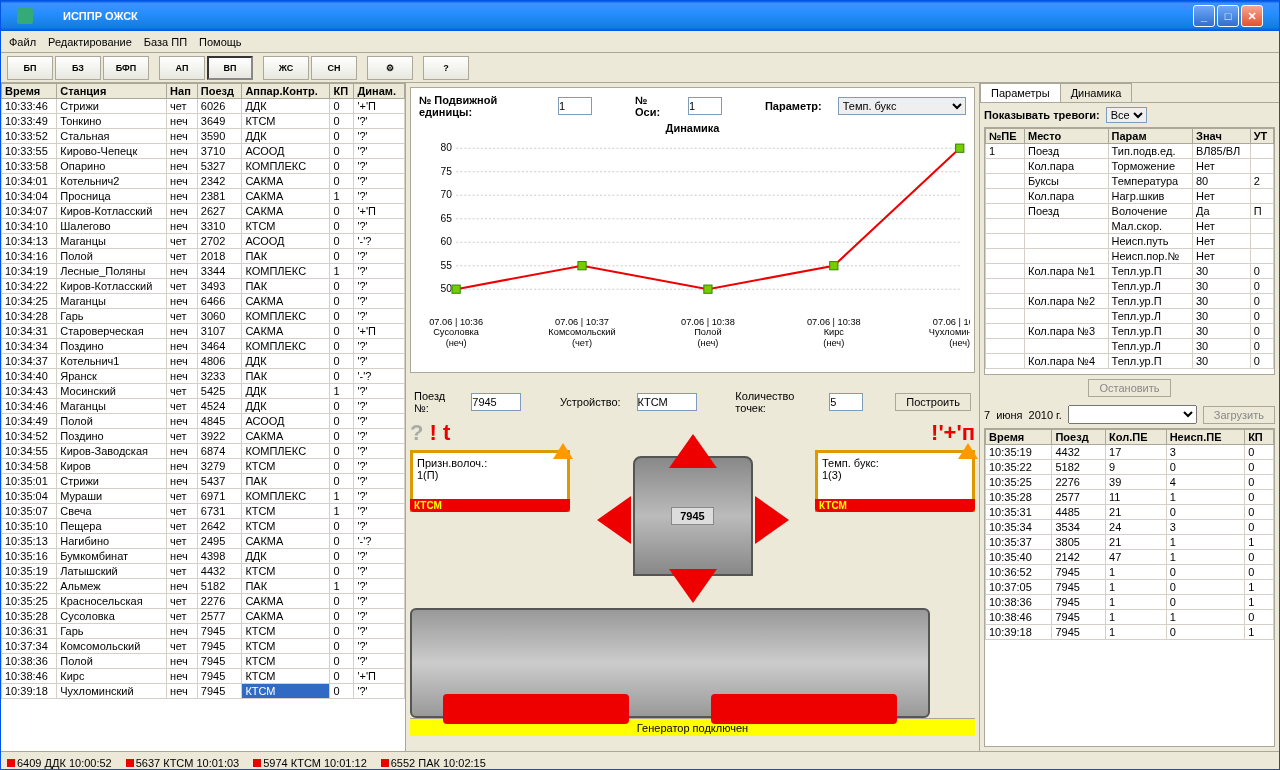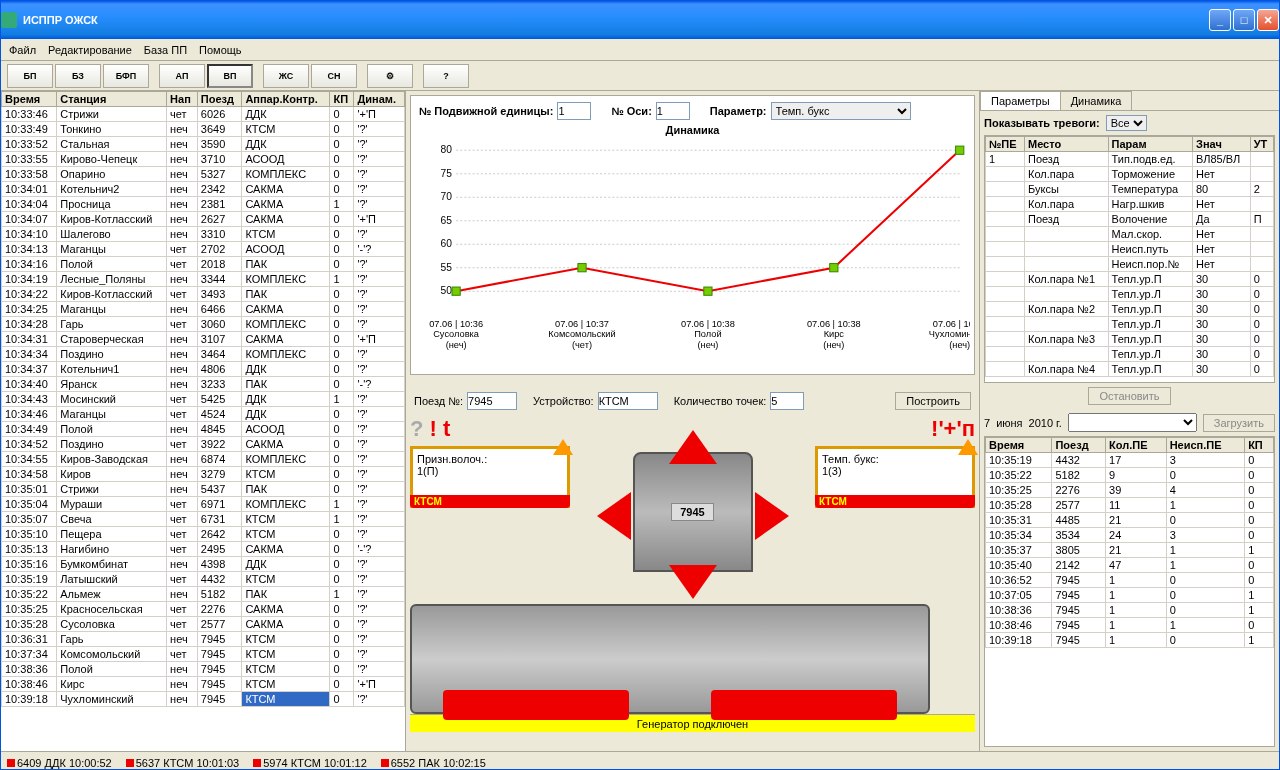--- a/index.html
+++ b/index.html
@@ -1,19 +1,19 @@
 <!DOCTYPE html>
 <html><head>
 <meta charset="utf-8">
 <style>
 * { box-sizing: border-box; margin: 0; padding: 0; }
 body { font-family: Tahoma, Arial, sans-serif; font-size: 11px; background: #ece9d8; overflow: hidden; }
 
 .window { width: 1280px; height: 770px; display: flex; flex-direction: column; border: 1px solid #0054e3; }
-.titlebar { height: 38px; background: linear-gradient(to bottom, #0058e6 0%, #3d91ff 8%, #288eff 40%, #127de0 88%, #0054e3 100%); display: flex; align-items: center; padding: 0 0; color: #fff; font-weight: bold; }
+.titlebar { height: 30px; background: linear-gradient(to bottom, #0058e6 0%, #3d91ff 8%, #288eff 40%, #127de0 88%, #0054e3 100%); display: flex; align-items: center; padding: 0 16px; color: #fff; font-weight: bold; gap: 24px; }
 .titlebar .icon { width: 16px; height: 16px; background: #3a7; border-radius: 2px; margin-right: 6px; }
 .titlebar .title { flex: 1; }
 .winbtns { display: flex; gap: 2px; }
 .winbtn { width: 22px; height: 22px; border: 1px solid #fff; border-radius: 3px; display: flex; align-items: center; justify-content: center; font-weight: bold; cursor: pointer; color: #fff; }
 .winbtn.close { background: linear-gradient(to bottom,#f5a693,#e4502c); }
 .winbtn.min, .winbtn.max { background: linear-gradient(to bottom,#6fa8f7,#2f6fd0); }
 
 .menubar { height: 22px; background: #ece9d8; display: flex; align-items: center; padding: 2px 8px; border-bottom: 1px solid #aca899; gap: 12px; }
 .menubar span { cursor: pointer; }
 
@@ -26,21 +26,21 @@
 .centerpane { flex: 1; display: flex; flex-direction: column; background: #ece9d8; padding: 4px; overflow: hidden; }
 .rightpane { width: 300px; display: flex; flex-direction: column; border-left: 1px solid #aca899; background: #ece9d8; }
 
 .grid { flex: 1; overflow-y: auto; overflow-x: hidden; }
 table { border-collapse: collapse; width: 100%; font-size: 11px; }
 th { background: #ece9d8; border: 1px solid #aca899; padding: 1px 3px; text-align: left; font-weight: bold; position: sticky; top: 0; }
 td { border: 1px solid #d4d0c8; padding: 1px 3px; white-space: nowrap; overflow: hidden; }
 .sel { background: #316ac5; color: #fff; }
 
 .chartbox { background: #fff; border: 1px solid #aca899; padding: 4px; }
-.chartctrl { display: flex; align-items: center; gap: 4px; padding: 2px 4px; font-size: 11px; }
+.chartctrl { display: flex; align-items: center; gap: 16px; padding: 2px 4px; font-size: 11px; }
 .chartctrl input, .chartctrl select { font-size: 11px; height: 18px; border: 1px solid #7f9db9; }
 .spin { width: 34px; }
 .btn { background: #ece9d8; border: 1px solid #aca899; padding: 2px 10px; cursor: pointer; font-size: 11px; }
 .charttitle { text-align: center; font-weight: bold; padding: 2px; }
 .chartsvg { width: 100%; height: 230px; }
 
 .alertrow { display: flex; align-items: center; gap: 4px; margin-top: 4px; }
 .alertind { font-size: 22px; font-weight: bold; }
 .alertbox { border: 3px solid #d90; border-radius: 0; background: #fff; padding: 4px; flex: 1; min-height: 62px; position: relative; font-size: 11px; }
 .alertbox .tag { position: absolute; bottom: -3px; left: -3px; right: -3px; background: #e00; color: #ff0; font-weight: bold; font-size: 10px; padding: 1px 4px; border-radius: 0 0 4px 4px; }

